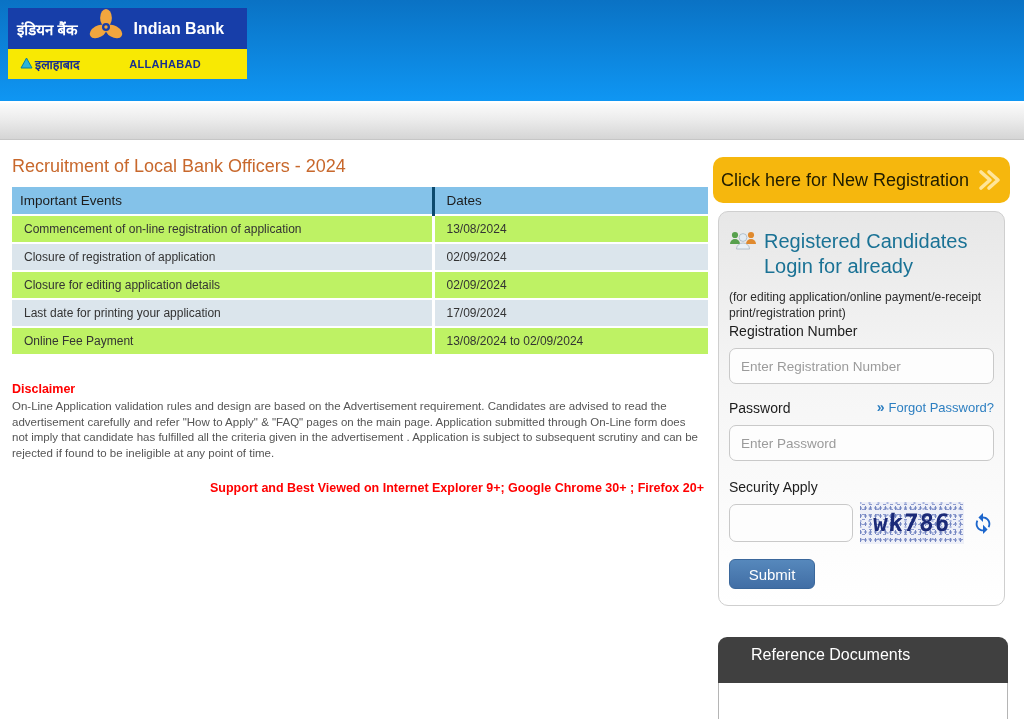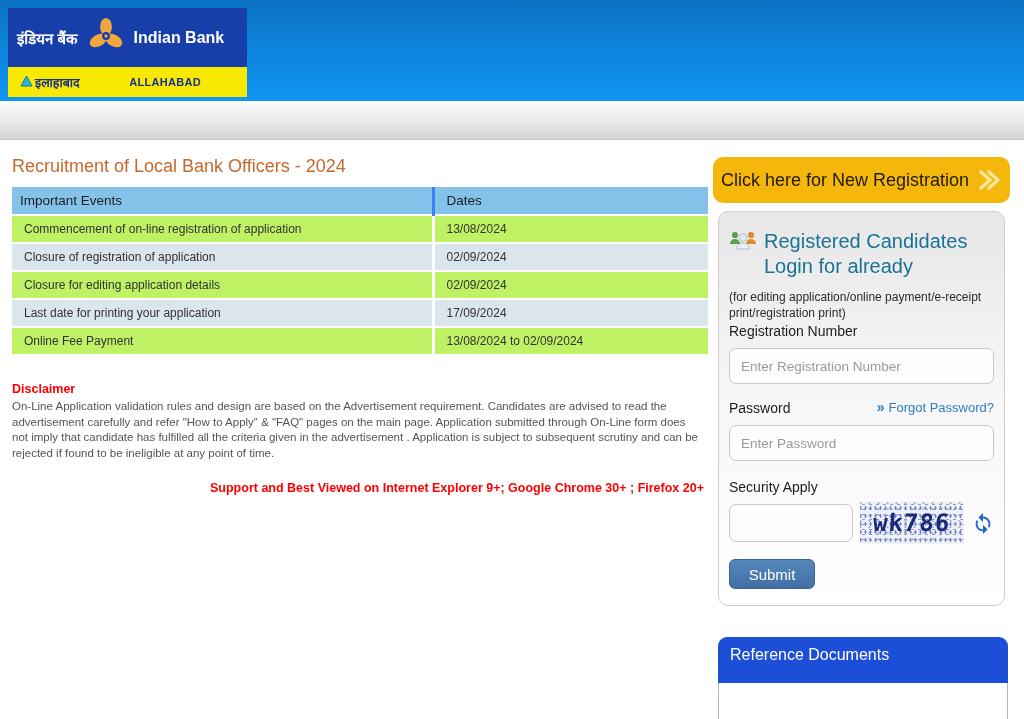--- a/index.html
+++ b/index.html
@@ -13,21 +13,21 @@
   
   .topbar {
     position: absolute; left: 0; top: 0; width: 1024px; height: 101px;
     background: linear-gradient(180deg, #0a72c4 0%, #0f96f3 100%);
   }
   .logo-card {
     position: absolute; left: 8px; top: 8px; width: 239px; height: 89px;
     display: flex; flex-direction: column;
   }
   .logo-top {
-    height: 59px; background: #173ea9;
+    height: 41px; background: #173ea9;
     display: flex; align-items: center; padding: 0 9px; gap: 7px;
   }
   .bank-hindi { color: #ffffff; font-weight: bold; font-size: 15px; white-space: nowrap; }
   .bank-english { color: #ffffff; font-weight: bold; font-size: 16px; white-space: nowrap; }
   .logo-emblem { flex: 0 0 auto; margin: 0 2px; }
   .logo-bottom {
     height: 30px; background: #f8e903;
     display: flex; align-items: center; padding: 0 12px;
   }
   .branch-hindi { color: #18308f; font-weight: bold; font-size: 12.5px; margin-left: 2px; }
@@ -42,21 +42,21 @@
 
   
   .main { position: absolute; left: 12px; top: 156px; width: 696px; }
   .page-title { color: #c8682c; font-size: 18px; font-weight: 400; margin-bottom: 10px; }
 
   table.events { width: 100%; border-collapse: collapse; table-layout: fixed; }
   table.events th {
     background: #84c2e9; color: #1d1d1d; font-weight: 400; font-size: 13.5px;
     text-align: left; padding: 6px 12px; height: 27px;
   }
-  table.events th:first-child { width: 421px; border-right: 3px solid #3b82f6; padding-left: 8px; }
+  table.events th:first-child { width: 421px; border-right: 3px solid #0c4a6e; padding-left: 8px; }
   table.events td {
     font-size: 12px; color: #333333; padding: 6px 12px; height: 25px;
   }
   table.events td:first-child { border-right: 3px solid #ffffff; }
   table.events tr { border-bottom: 2px solid #ffffff; }
   table.events tr.odd  td { background: #bef264; }
   table.events tr.even td { background: #dbe5ec; }
 
   .disclaimer { margin-top: 26px; width: 692px; }
   .disclaimer-heading { color: #ff0000; font-weight: bold; font-size: 12.5px; margin-bottom: 3px; }
@@ -116,22 +116,22 @@
   .submit-btn {
     margin-top: 15px; width: 86px; height: 30px;
     background: linear-gradient(180deg, #5688bc 0%, #416ea5 100%);
     border: 1px solid #3a679b; border-radius: 6px;
     color: #ffffff; font-family: inherit; font-size: 15px; cursor: pointer;
   }
 
   
   .ref-box { position: absolute; left: 718px; top: 637px; width: 290px; }
   .ref-header {
-    height: 46px; background: #1d4ed8; border-radius: 9px 9px 0 0;
-    color: #ffffff; font-size: 16px; padding: 9px 17px 0 12px;
+    height: 46px; background: #404040; border-radius: 9px 9px 0 0;
+    color: #ffffff; font-size: 16px; padding: 9px 17px 0 33px;
   }
   .ref-body { height: 60px; background: #ffffff; border: 1px solid #b5b5b5; border-top: none; }
 </style>
 </head>
 <body>
 
 <div class="topbar">
   <div class="logo-card">
     <div class="logo-top">
       <span class="bank-hindi">इंडियन बैंक</span>

